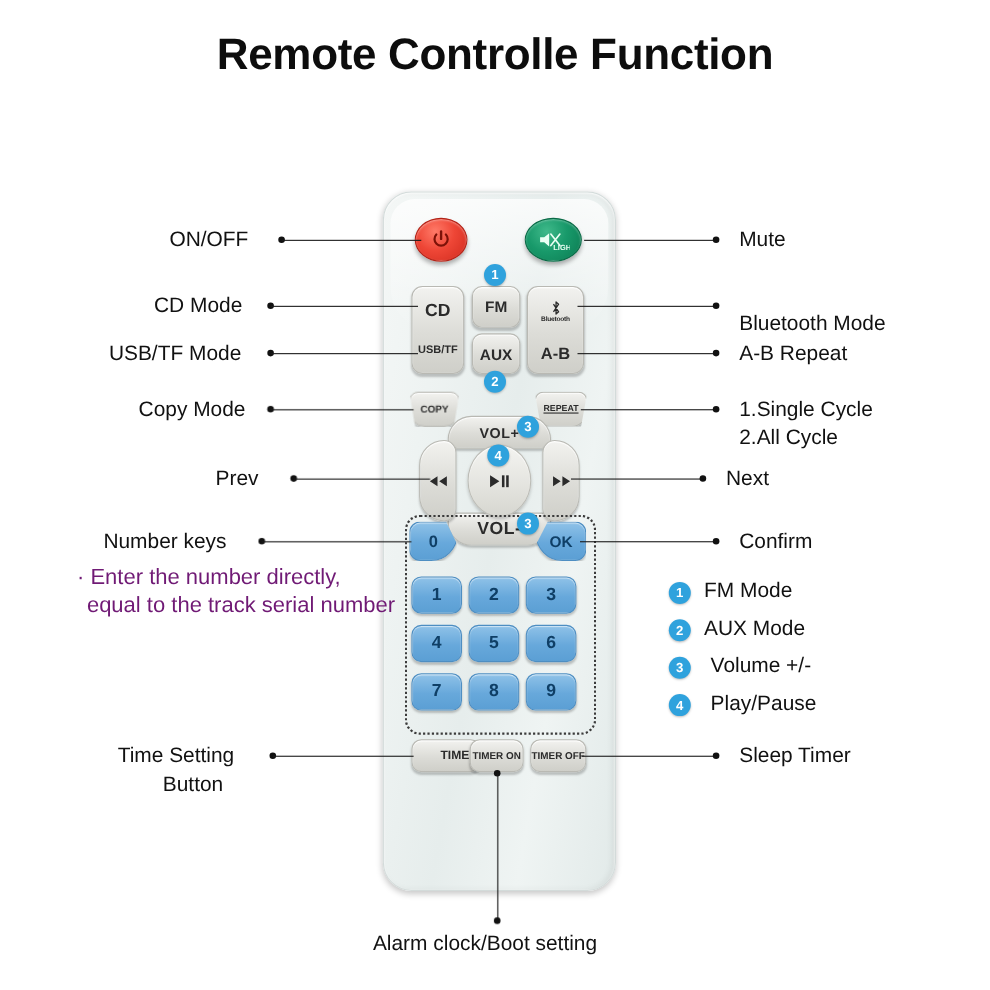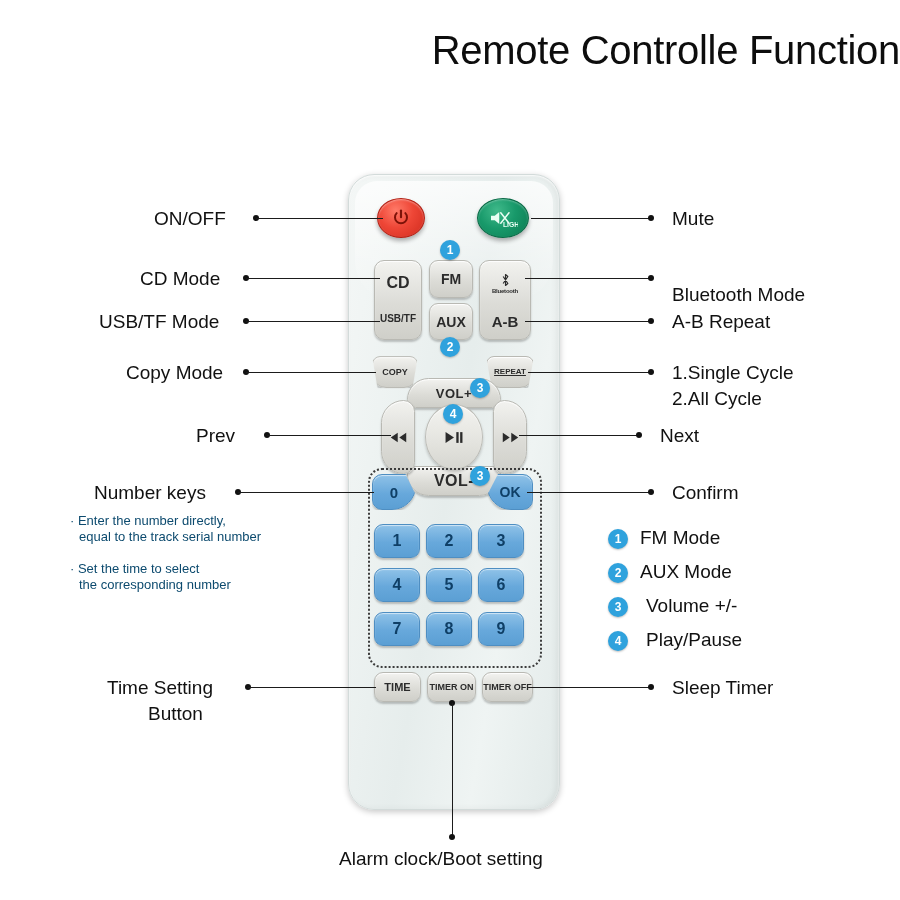--- a/index.html
+++ b/index.html
@@ -5,22 +5,22 @@
   html,body{margin:0;padding:0;}
   body{
     width:900px;height:900px;background:#ffffff;
     font-family:"Liberation Sans",sans-serif;
     color:#111;overflow:hidden;position:relative;
   }
   #stage{position:relative;width:900px;height:900px;}
 
   
   .title{
-    position:absolute;left:0;top:28px;width:900px;text-align:right;
-    font-size:40px;font-weight:normal;letter-spacing:-.3px;color:#0d0d0d;
+    position:absolute;left:0;top:28px;width:900px;text-align:center;
+    font-size:40px;font-weight:bold;letter-spacing:-.3px;color:#0d0d0d;
   }
   .subtitle{
     position:absolute;left:0;top:85px;width:900px;text-align:center;
     font-size:20px;color:#1a1a1a;
   }
 
   
   .remote{
     position:absolute;left:348px;top:174px;width:210px;height:634px;
     border-radius:26px;
@@ -100,32 +100,32 @@
   .zero{left:372px;top:474px;width:42px;height:34px;
         border-radius:10px 4px 24px 10px;font-size:15px;
         clip-path:polygon(0 0,76% 0,100% 60%,100% 100%,0 100%);}
   .okb {left:487px;top:474px;width:44px;height:34px;
         border-radius:4px 10px 10px 24px;font-size:14px;
         clip-path:polygon(24% 0,100% 0,100% 100%,0 100%,0 60%);}
   .numgrid{position:absolute;left:374px;top:524px;width:158px;}
   .numbtn{position:absolute;width:44px;height:32px;border-radius:9px;font-size:16px;}
 
   .timerow .btn{top:672px;height:28px;border-radius:9px;}
-  .b-time  {left:374px;width:45px;font-size:11px;}
+  .b-time  {left:374px;width:45px;font-size:11px;padding-left:16px;}
   .b-on    {left:427px;width:47px;font-size:9px;}
   .b-off   {left:482px;width:49px;font-size:9px;}
 
   
   .lab{position:absolute;font-size:19px;color:#111;white-space:nowrap;}
   .line{position:absolute;height:1px;background:#1b1b1b;}
   .vline{position:absolute;width:1px;background:#1b1b1b;}
   .dot{position:absolute;width:6px;height:6px;border-radius:50%;background:#111;}
 
   
-  .note{position:absolute;font-size:13px;color:#0c4a6e;line-height:1.25;}
+  .note{position:absolute;font-size:20px;color:#701a75;line-height:1.25;}
 
   
   .badge{position:absolute;width:20px;height:20px;border-radius:50%;
          background:#2fa2dd;color:#fff;font-size:12px;font-weight:bold;
          display:flex;align-items:center;justify-content:center;
          box-shadow:0 1px 2px rgba(0,0,0,.25);}
   .legend{position:absolute;left:608px;top:523px;width:260px;}
   .legrow{position:relative;height:34px;}
   .legrow .badge{position:absolute;left:0;top:6px;}
   .legtext{position:absolute;left:32px;top:4px;font-size:19px;color:#111;white-space:nowrap;}
@@ -252,24 +252,20 @@
 
   <div class="lab" style="left:107px;top:677px">Time Setting</div>
   <div class="lab" style="left:148px;top:703px">Button</div>
   <div class="dot" style="left:245px;top:684px"></div>
   <div class="line" style="left:248px;top:687px;width:128px"></div>
 
   <div class="note" style="left:70px;top:513px">
     <div>· Enter the number directly,</div>
     <div style="margin-left:9px">equal to the track serial number</div>
   </div>
-  <div class="note" style="left:70px;top:561px">
-    <div>· Set the time to select</div>
-    <div style="margin-left:9px">the corresponding number</div>
-  </div>
 
   <div class="line" style="left:531px;top:218px;width:119px"></div>
   <div class="dot" style="left:648px;top:215px"></div>
   <div class="lab" style="left:672px;top:208px">Mute</div>
 
   <div class="line" style="left:525px;top:278px;width:125px"></div>
   <div class="dot" style="left:648px;top:275px"></div>
   <div class="lab" style="left:672px;top:284px">Bluetooth Mode</div>
 
   <div class="line" style="left:525px;top:321px;width:125px"></div>

